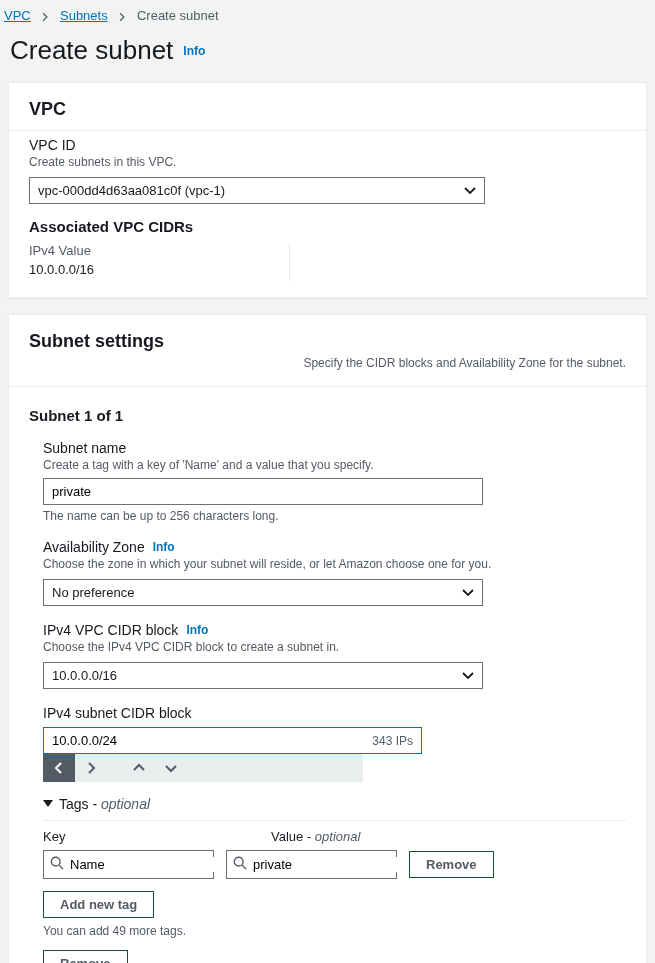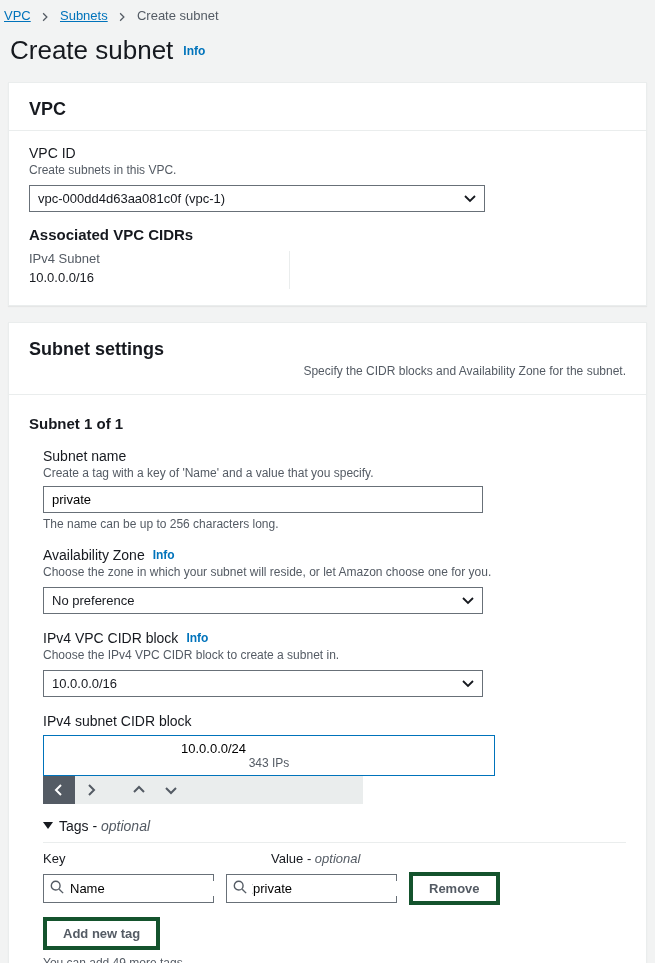--- a/index.html
+++ b/index.html
@@ -72,21 +72,20 @@
     .panel-body {
       padding: 6px 20px 20px;
     }
     .panel-divider {
       border-top: 1px solid #eaeded;
     }
     .field-label {
       font-size: 14px;
       color: #16191f;
       font-weight: 400;
-      margin-top: 8px;
     }
     .field-label-bold {
       font-weight: 700;
       font-size: 15px;
       margin-top: 10px;
     }
     .field-description {
       font-size: 12px;
       color: #545b64;
       margin-top: 2px;
@@ -149,28 +148,27 @@
       border: 1px solid #687078;
       padding: 5px 8px;
       width: 440px;
       font-size: 13px;
       margin-top: 6px;
       font-family: inherit;
     }
     .text-input-cidr {
       border: 1px solid #0073bb;
       padding: 5px 8px;
-      width: 452px;
+      width: 379px;
       font-size: 13px;
       margin-top: 6px;
       display: flex;
       align-items: center;
       justify-content: space-between;
       font-family: inherit;
-      flex-direction: column;
     }
     .cidr-input-text {
       border: none;
       outline: none;
       font-size: 13px;
       flex: 1;
       font-family: inherit;
     }
     .cidr-suffix {
       font-size: 12px;
@@ -242,21 +240,21 @@
       outline: none;
       flex: 1;
       font-size: 13px;
       font-family: inherit;
     }
     .tag-clear {
       cursor: pointer;
       display: inline-flex;
     }
     .btn {
-      border: 4px solid #14532d;
+      border: 1px solid #14532d;
       background: #fff;
       padding: 5px 16px;
       font-size: 13px;
       cursor: pointer;
       color: #545b64;
       font-weight: 700;
       font-family: inherit;
     }
     .btn-row {
       margin-top: 12px;
@@ -312,21 +310,21 @@
       <span class="select-caret">
         <svg width="12" height="8" viewBox="0 0 12 8">
             <path d="M1 1l5 5 5-5" stroke="#16191f" stroke-width="1.8" fill="none"></path>
           </svg>
       </span>
     </div>
     <div class="assoc-cidrs">
       <div class="field-label-bold">Associated VPC CIDRs</div>
       <div class="cidr-table">
         <div class="cidr-divider"></div>
-        <div class="cidr-column-header">IPv4 Subnet</div>
+        <div class="cidr-column-header">IPv4 Value</div>
         <div class="cidr-value">10.0.0.0/16</div>
       </div>
     </div>
   </div>
 </div>
 
 <div class="panel">
   <div class="panel-header">
     <div class="panel-title">Subnet settings</div>
     <div class="panel-subtitle">Specify the CIDR blocks and Availability Zone for the subnet.</div>

